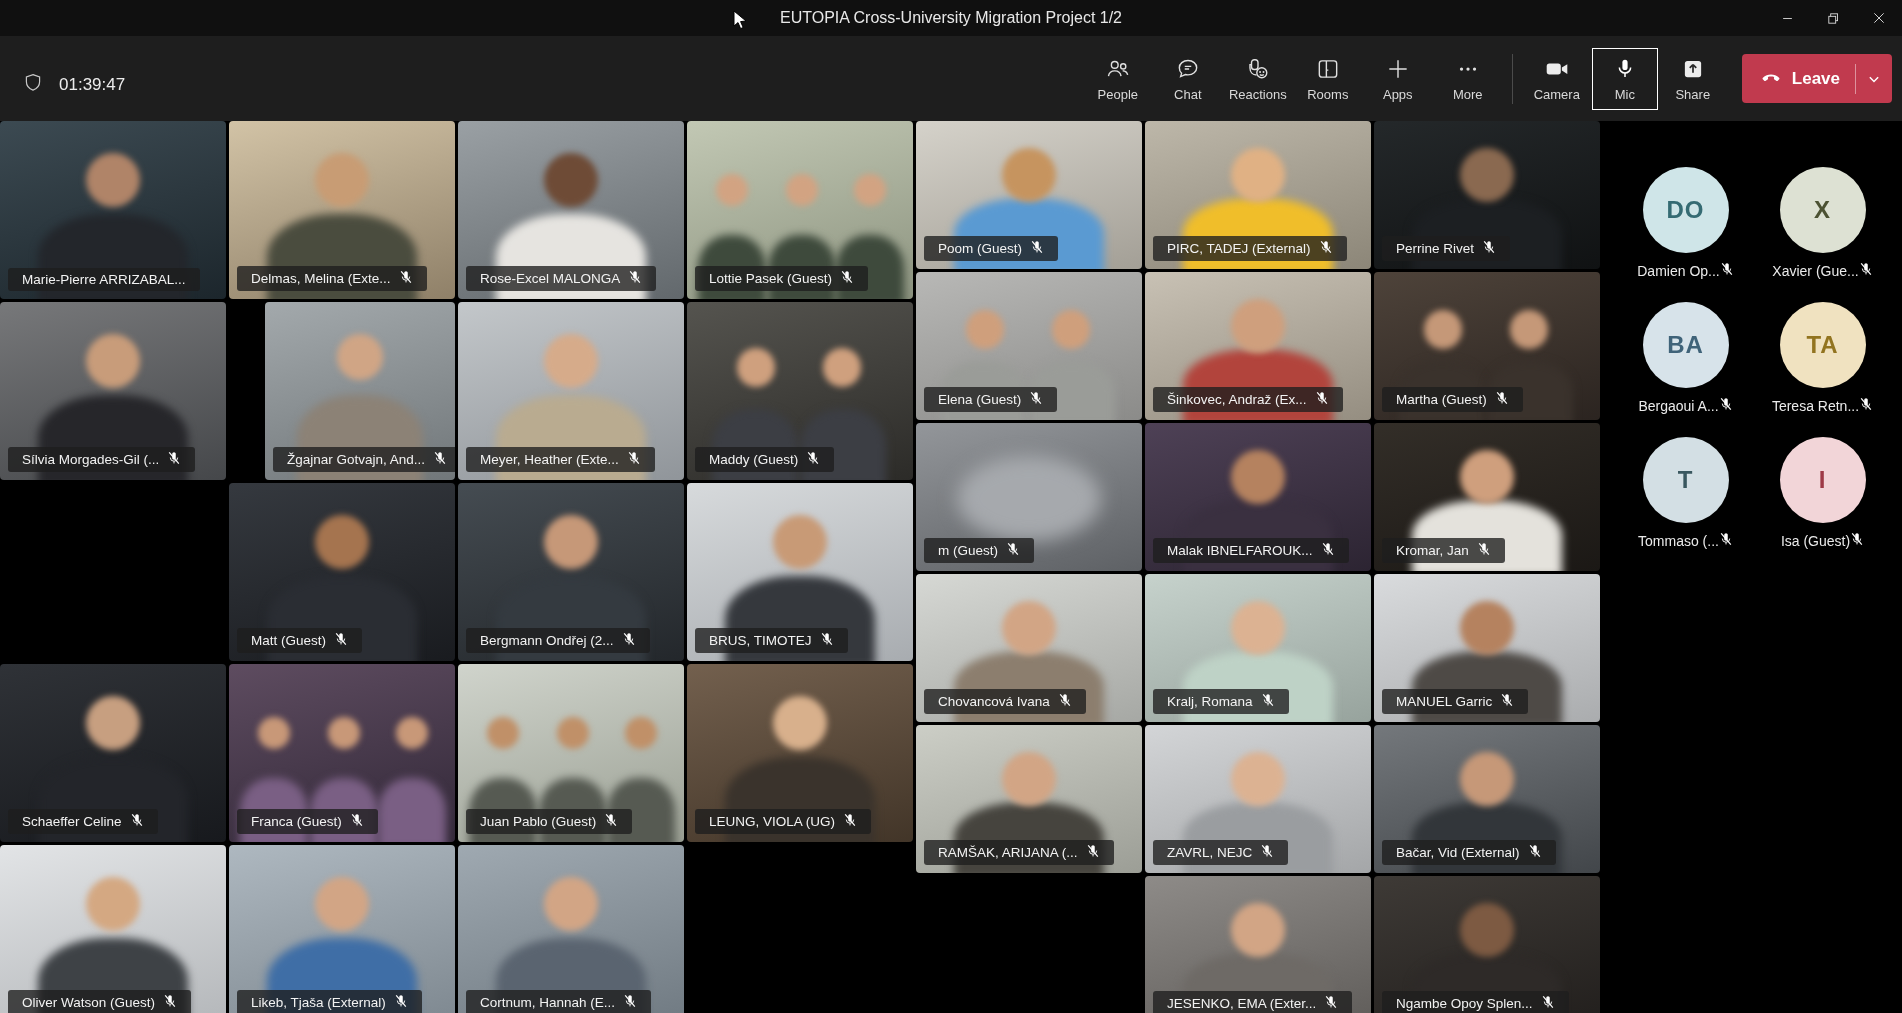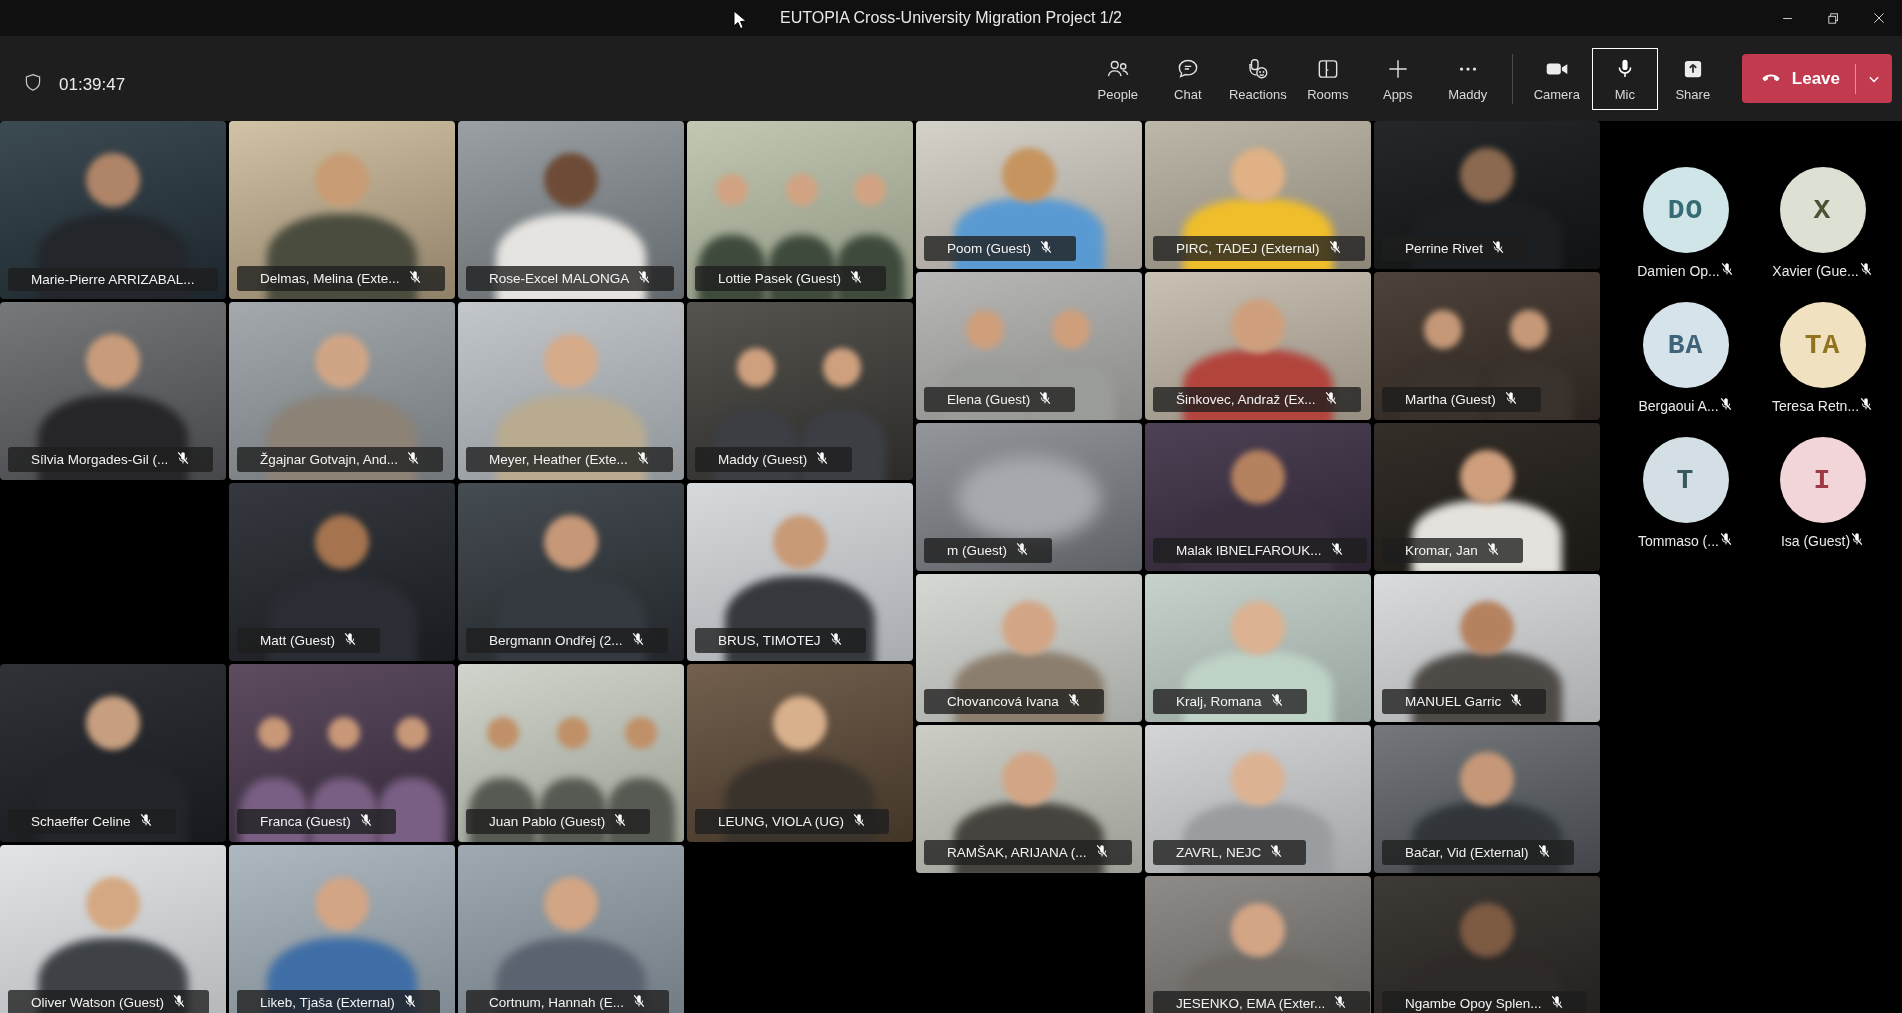--- a/index.html
+++ b/index.html
@@ -31,28 +31,28 @@
   
   .stage{position:absolute;top:121px;left:0;right:0;bottom:0;background:#000;}
   .grid-left{position:absolute;left:0;top:0;width:913px;height:892px;display:grid;
              grid-template-columns:repeat(4,226px);grid-auto-rows:178px;gap:3px;overflow:hidden;}
   .grid-mid{position:absolute;left:916px;top:0;width:684px;height:892px;display:grid;
             grid-template-columns:repeat(3,226px);grid-auto-rows:148px;gap:3px;overflow:hidden;}
   .sidebar{position:absolute;left:1603px;top:0;right:0;bottom:0;}
   .av-grid{display:grid;grid-template-columns:137px 137px;padding:46px 0 0 14px;row-gap:23px;}
   .av-cell{display:flex;flex-direction:column;align-items:center;cursor:pointer;}
   .av-circle{width:86px;height:86px;border-radius:50%;display:flex;align-items:center;
-             justify-content:center;font-size:28px;font-weight:bold;letter-spacing:1px;font-family:Liberation Mono, monospace;}
+             justify-content:center;font-size:24px;font-weight:bold;letter-spacing:1px;}
   .av-label{margin-top:9px;display:flex;align-items:center;gap:0;color:#eaeaea;font-size:14px;white-space:nowrap;}
 
   
   .tile{position:relative;border-radius:4px;overflow:hidden;cursor:pointer;}
   .tile.black{background:#000;}
   .name-tag{position:absolute;left:8px;bottom:8px;display:flex;align-items:center;gap:8px;
-            background:rgba(30,30,30,.78);border-radius:3px;padding:4px 23px;color:#f2f2f2;
+            background:rgba(30,30,30,.78);border-radius:3px;padding:4px 14px;color:#f2f2f2;
             font-size:13.5px;white-space:nowrap;max-width:calc(100% - 18px);overflow:hidden;}
   .ph-head{position:absolute;aspect-ratio:1/1;border-radius:50%;filter:blur(3px);}
   .ph-body{position:absolute;border-radius:46% 46% 0 0;filter:blur(4px);}
   .blob{position:absolute;border-radius:50%;filter:blur(9px);}
   .plant{position:absolute;bottom:0;width:24%;height:36%;border-radius:50% 50% 0 0;
          background:#31512f;filter:blur(5px);}
 </style>
 </head>
 <body>
 
@@ -128,21 +128,21 @@
             <path d="M12 4v16M4 12h16"></path>
           </svg>
           <span>Apps</span>
         </div>
         <div class="tb-btn">
           <svg viewBox="0 0 24 24">
             <circle cx="6" cy="12" r="1.5" fill="#e0e0e0" stroke="none"></circle>
             <circle cx="12" cy="12" r="1.5" fill="#e0e0e0" stroke="none"></circle>
             <circle cx="18" cy="12" r="1.5" fill="#e0e0e0" stroke="none"></circle>
           </svg>
-          <span>Maddy</span>
+          <span>More</span>
         </div>
       </div>
     <div class="tb-divider"></div>
     <div id="tb-av" style="display:flex;align-items:center;">
         <div class="tb-btn">
           <svg viewBox="0 0 24 24">
             <rect x="2.5" y="7" width="13" height="10" rx="2.5" fill="#ececec" stroke="none"></rect>
             <path d="M16.5 10.6l5-3.1v9l-5-3.1z" fill="#ececec" stroke="none"></path>
           </svg>
           <span>Camera</span>
@@ -238,21 +238,21 @@
         <div class="name-tag">
           <span>Sílvia Morgades-Gil (...</span>
           <span><svg viewBox="0 0 16 16" width="14" height="14" style="flex:0 0 auto">
               <path d="M8 1.5c1.1 0 2 .9 2 2V8c0 1.1-.9 2-2 2s-2-.9-2-2V3.5c0-1.1.9-2 2-2z" fill="#fff"></path>
               <path d="M3.8 7.5a4.2 4.2 0 0 0 8.4 0" fill="none" stroke="#fff" stroke-width="1.1"></path>
               <path d="M8 11.8v2.4" stroke="#fff" stroke-width="1.1"></path>
               <path d="M2.5 1.5l11 13" stroke="#fff" stroke-width="1.4"></path>
             </svg></span>
         </div>
       </div>
-      <div class="tile" style="background: linear-gradient(165deg, rgb(163, 169, 172) 0%, rgb(113, 119, 122) 100%);">
+      <div class="tile" style="background: linear-gradient(165deg, rgb(163, 169, 172) 0%, rgb(113, 119, 122) 100%); margin-left: 36px;">
         <div class="ph-body" style="left: 17%; bottom: -4%; width: 66%; height: 52%; background: rgb(140, 130, 118);"></div>
         <div class="ph-head" style="left: 38%; top: 18%; width: 24%; background: rgb(208, 165, 133);"></div>
         <div class="name-tag">
           <span>Žgajnar Gotvajn, And...</span>
           <span><svg viewBox="0 0 16 16" width="14" height="14" style="flex:0 0 auto">
               <path d="M8 1.5c1.1 0 2 .9 2 2V8c0 1.1-.9 2-2 2s-2-.9-2-2V3.5c0-1.1.9-2 2-2z" fill="#fff"></path>
               <path d="M3.8 7.5a4.2 4.2 0 0 0 8.4 0" fill="none" stroke="#fff" stroke-width="1.1"></path>
               <path d="M8 11.8v2.4" stroke="#fff" stroke-width="1.1"></path>
               <path d="M2.5 1.5l11 13" stroke="#fff" stroke-width="1.4"></path>
             </svg></span>

